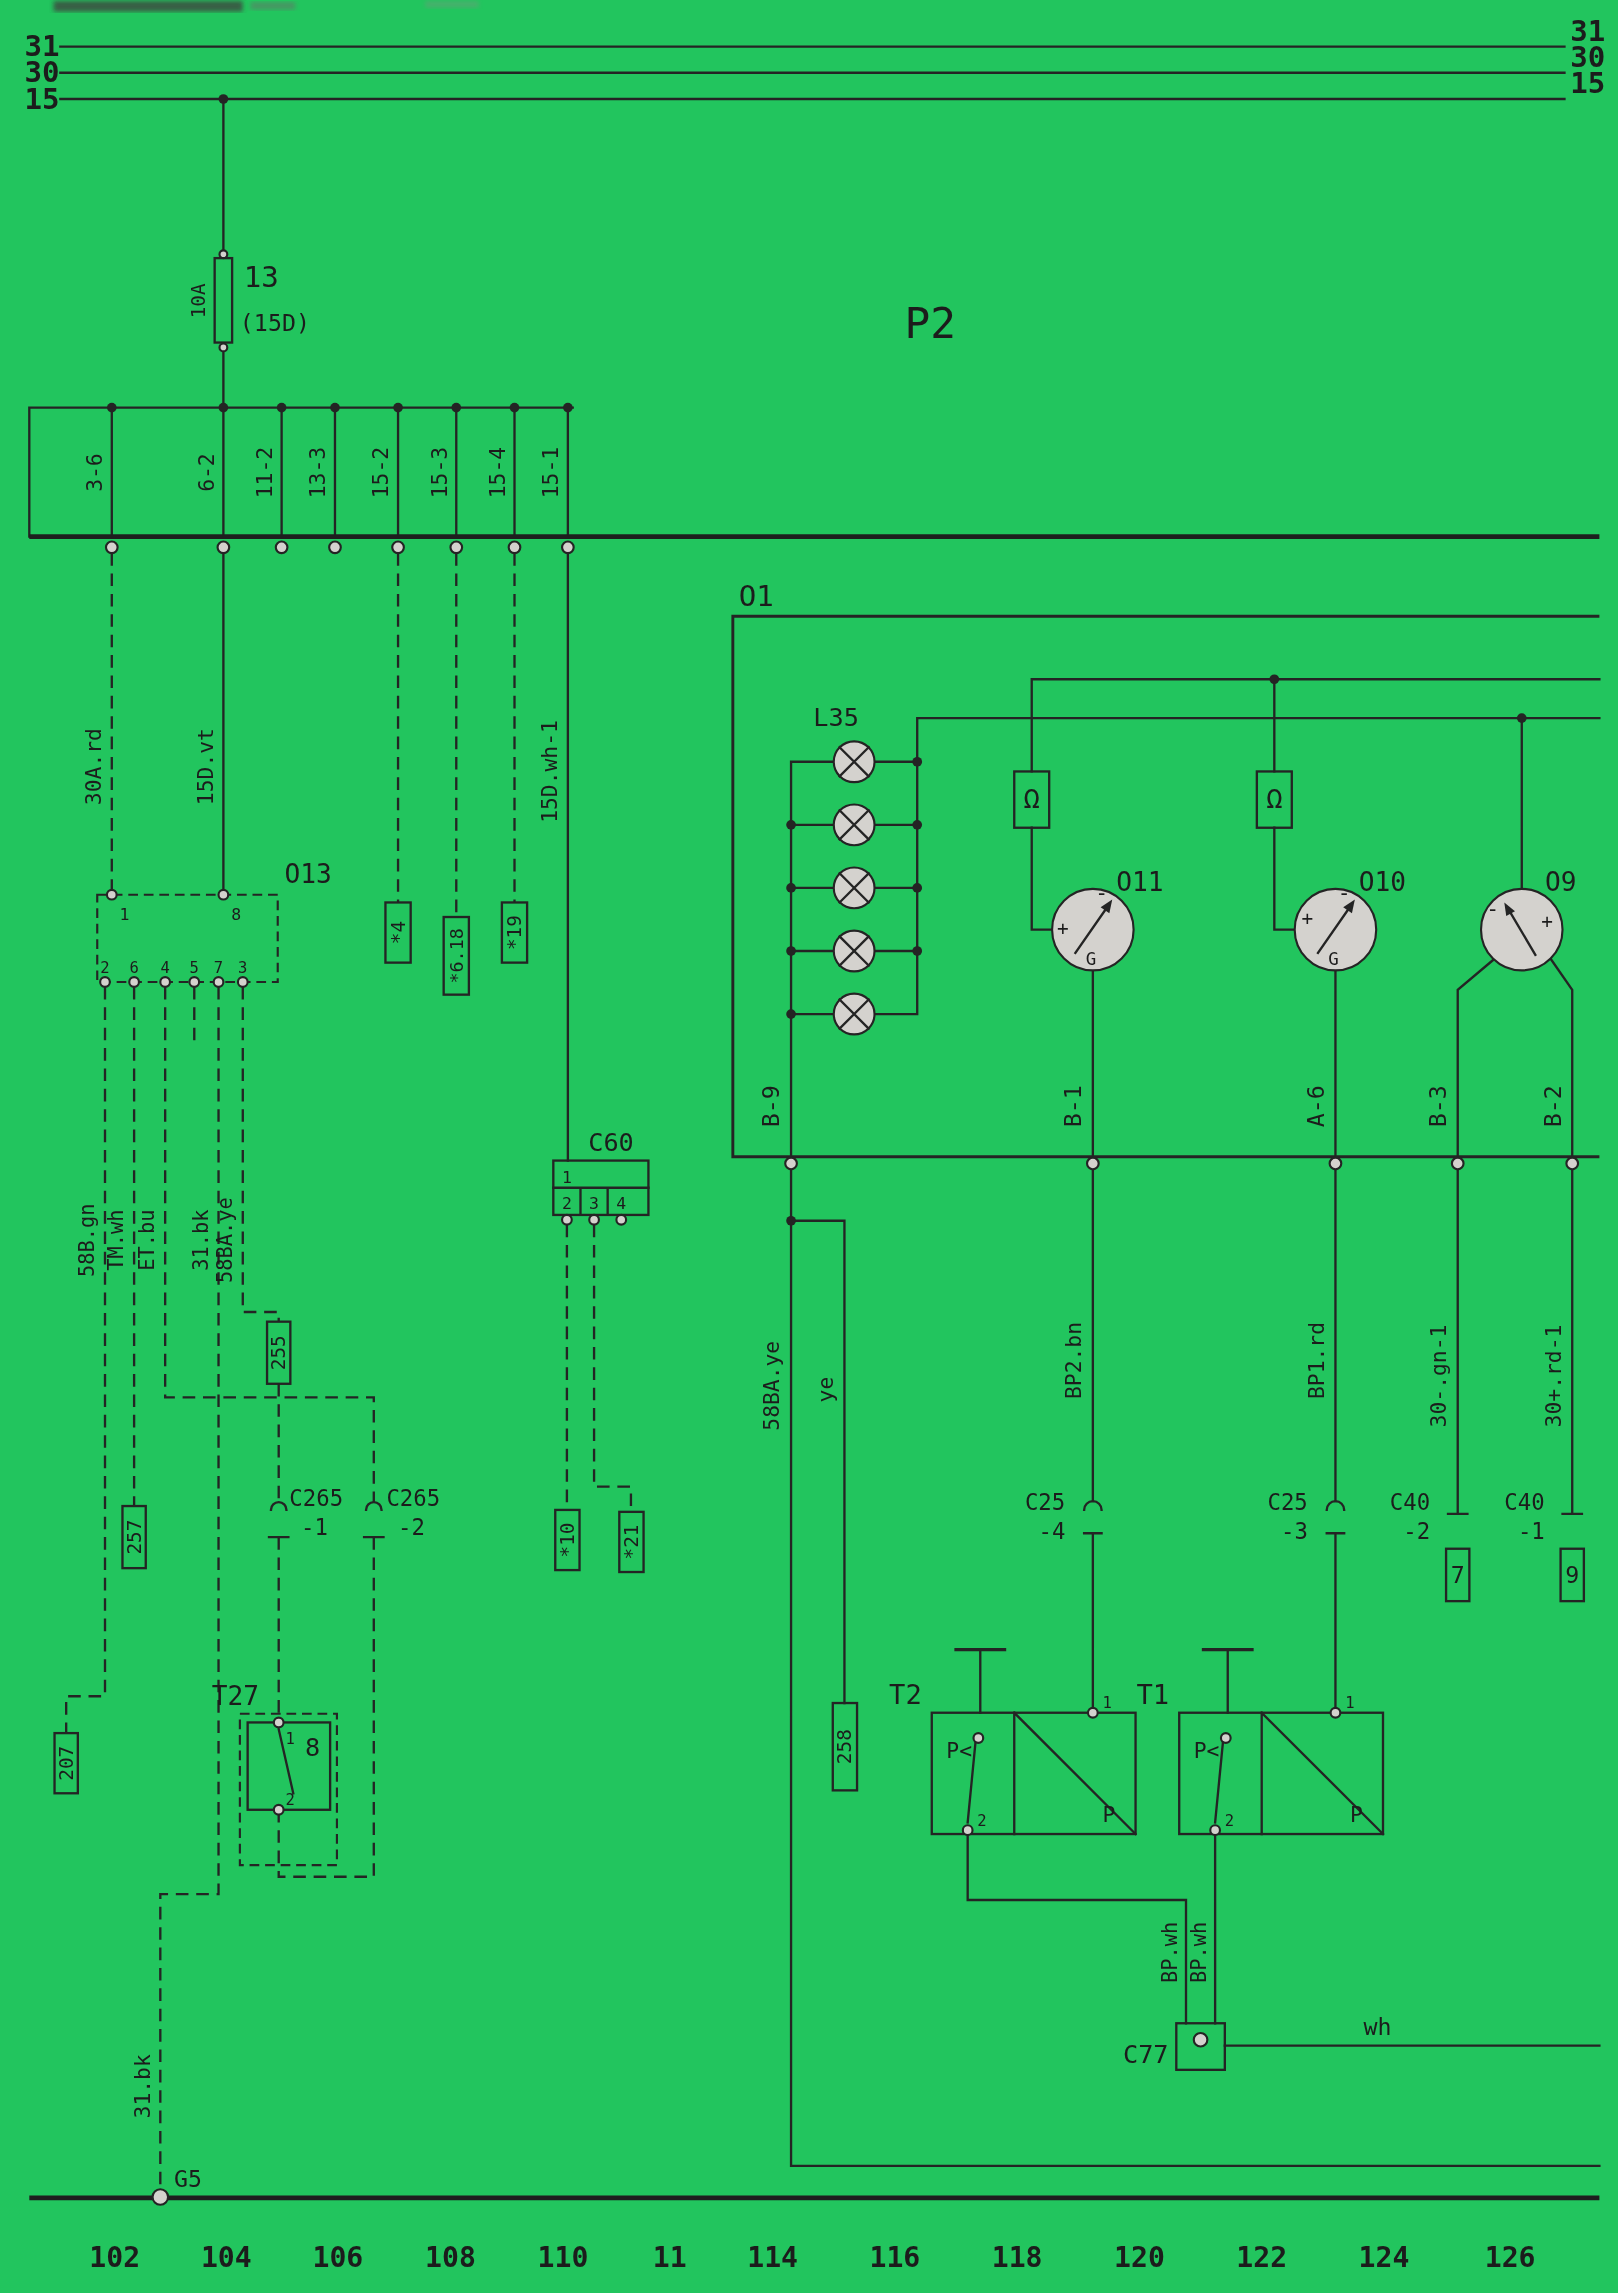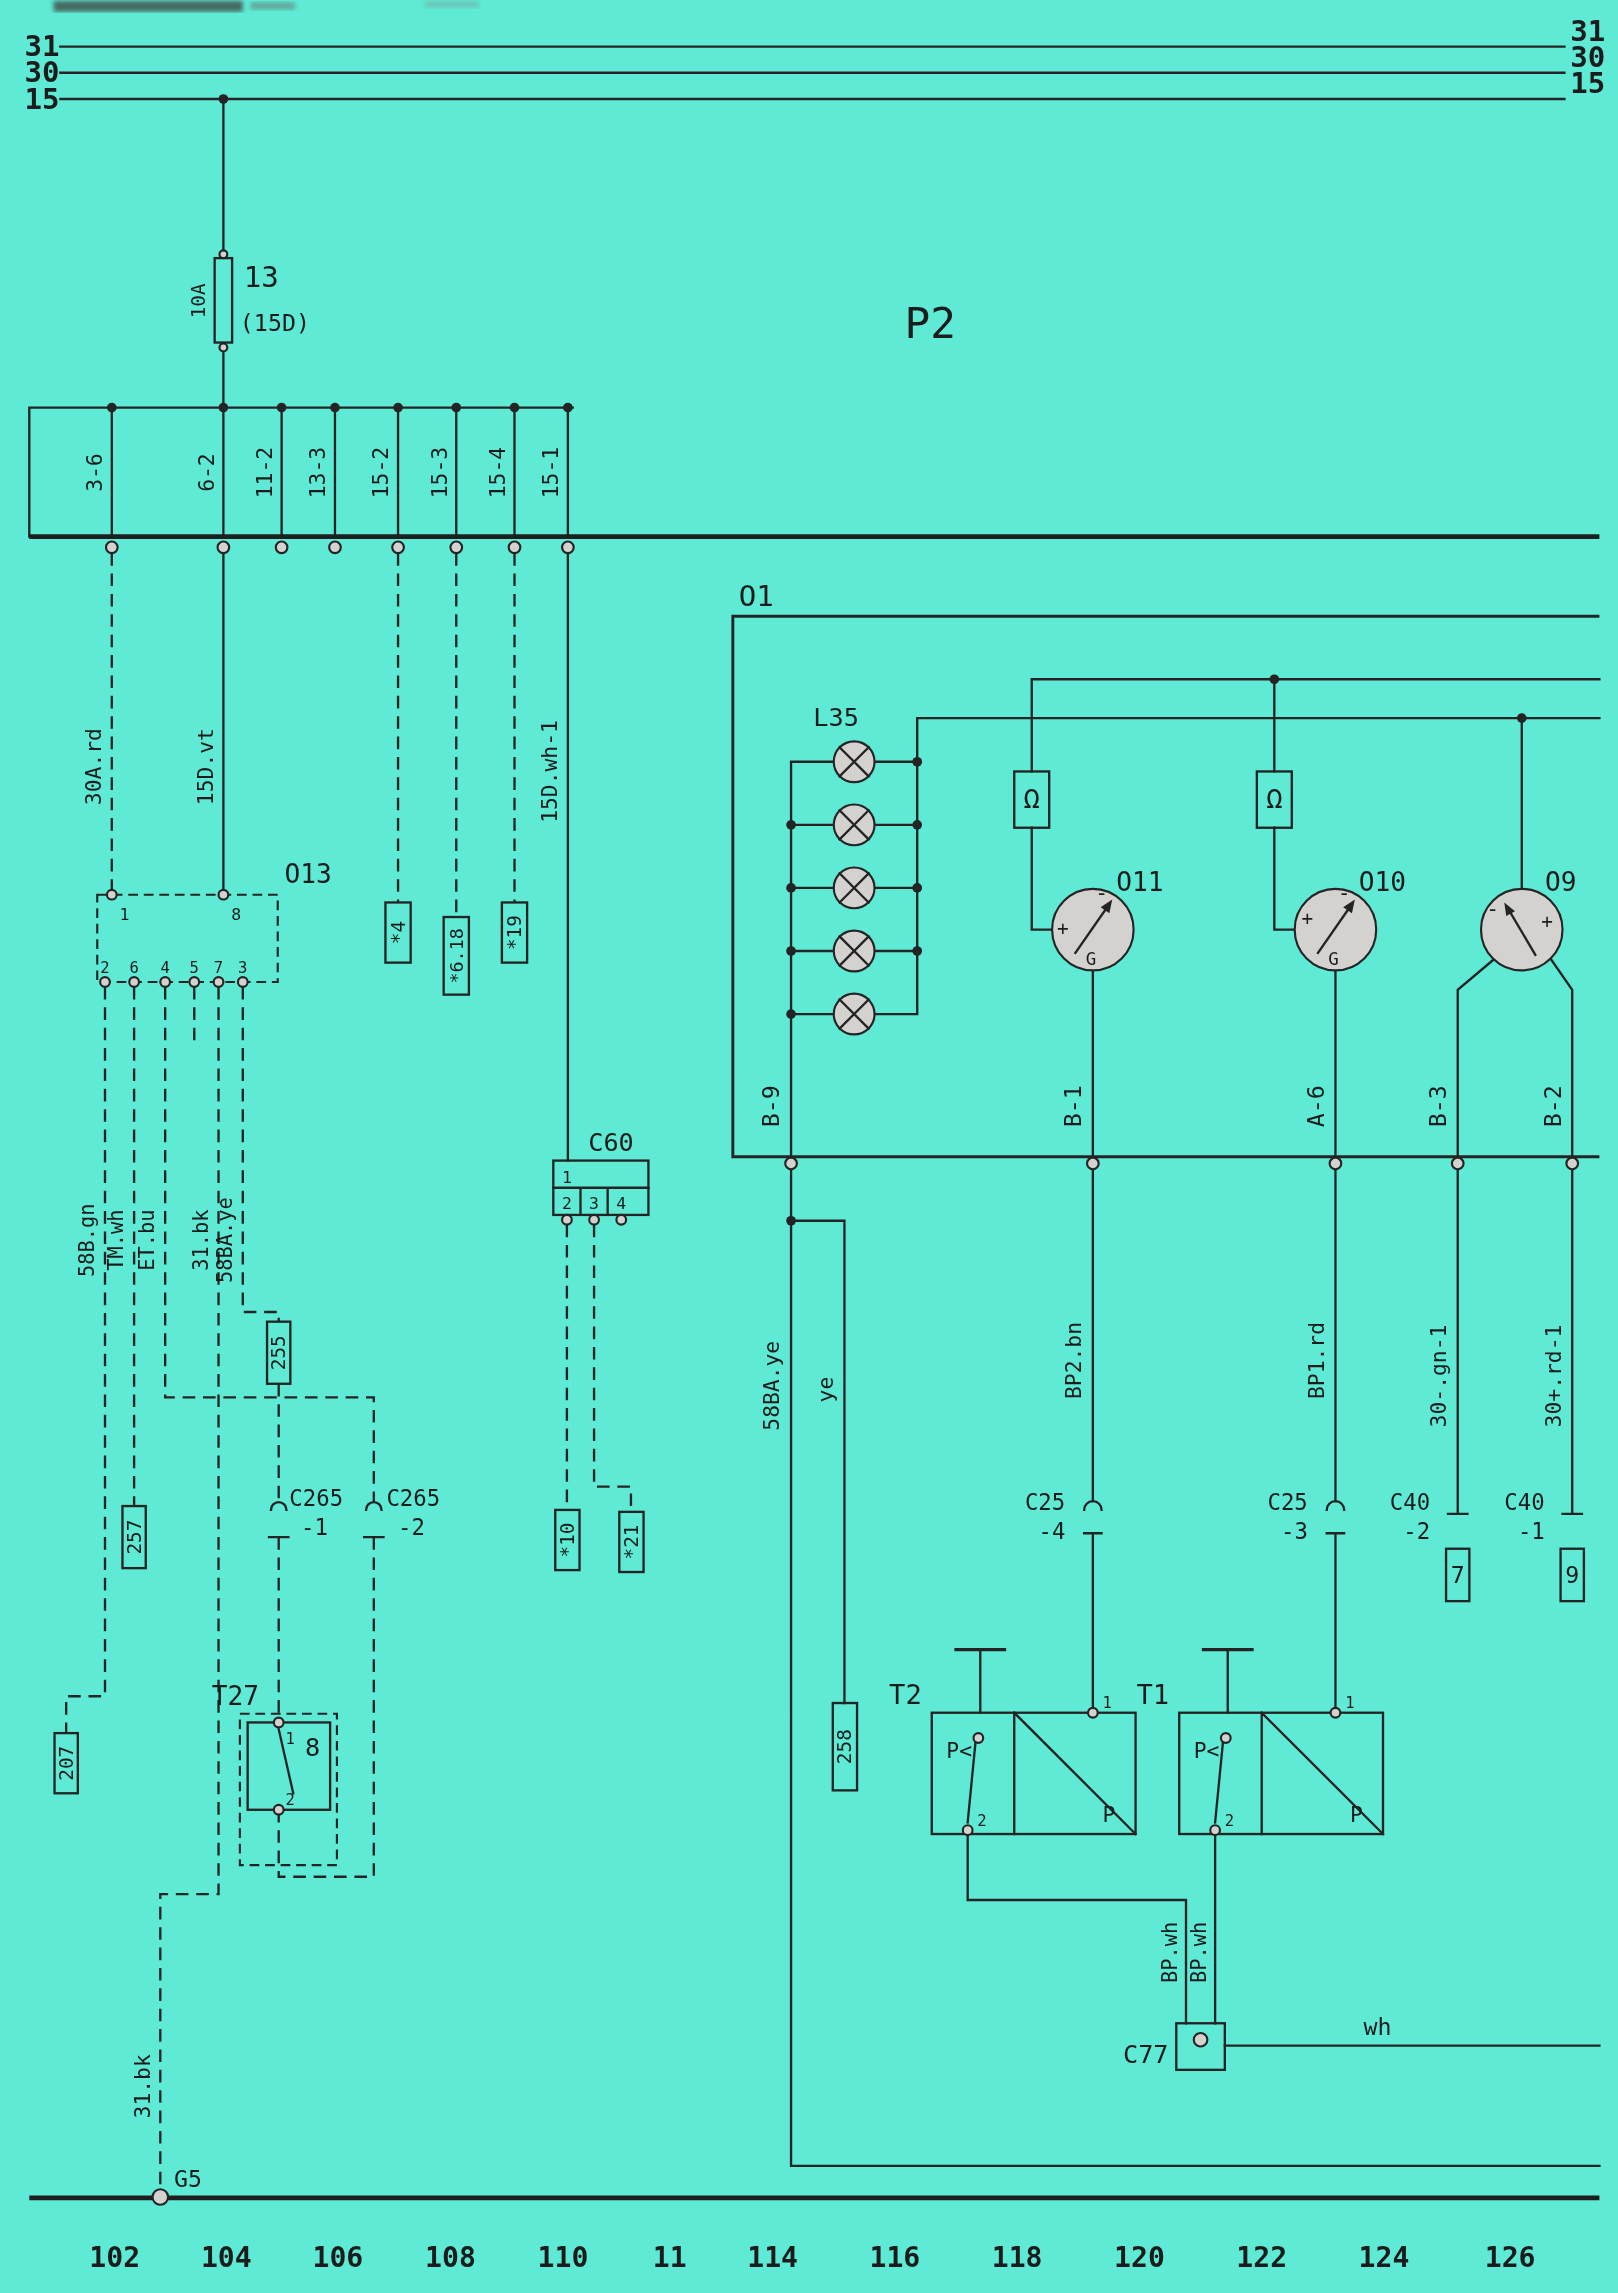--- a/index.html
+++ b/index.html
@@ -1,16 +1,16 @@
 <!DOCTYPE html>
 <html><head>
 <meta charset="utf-8">
 <style>
   html,body{margin:0;padding:0;background:#b5b3af;}
-  .sheet{width:1619px;height:2294px;background:#5eead4;position:relative;margin:0 auto;overflow:hidden;}
+  .sheet{width:1619px;height:2294px;background:#22c55e;position:relative;margin:0 auto;overflow:hidden;}
   svg{display:block;}
   text{font-family:"DejaVu Sans Mono","Liberation Mono",monospace;fill:#1c1c1c;}
   .w{stroke:#242424;stroke-width:2.4;fill:none;stroke-linecap:square;}
   .w3{stroke:#242424;stroke-width:3.4;fill:none;stroke-linecap:square;}
   .wd{stroke:#242424;stroke-width:2.4;fill:none;stroke-dasharray:13 8;stroke-linecap:butt;}
   .thk{stroke:#1e1e1e;stroke-width:5;fill:none;}
   .box{fill:none;stroke:#242424;stroke-width:2.4;}
   .box3{fill:none;stroke:#242424;stroke-width:3;}
   .bd{fill:none;stroke:#242424;stroke-width:2.2;stroke-dasharray:10 6;}
   .oc{fill:#d4d2ce;stroke:#242424;stroke-width:2.2;}

